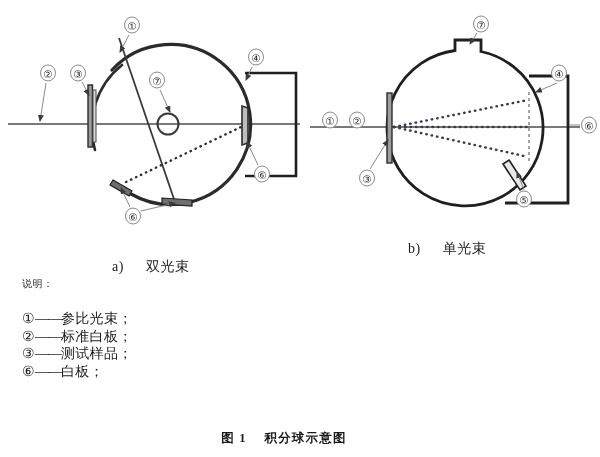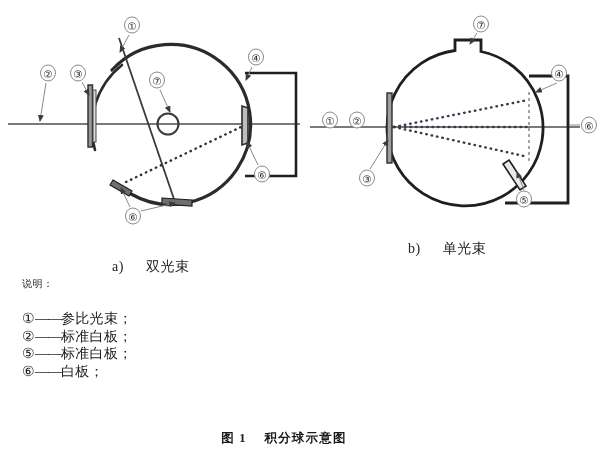--- a/index.html
+++ b/index.html
@@ -204,21 +204,21 @@
   <div id="legend">
     <div class="legend-title">说明：</div>
 
     <div class="legend-row">
       <span class="num">①</span><span class="dash">——</span><span>参比光束；</span>
     </div>
     <div class="legend-row">
       <span class="num">②</span><span class="dash">——</span><span>标准白板；</span>
     </div>
     <div class="legend-row">
-      <span class="num">⑤</span><span class="dash">——</span><span>标准白板；</span>
+      <span class="num">③</span><span class="dash">——</span><span>测试样品；</span>
     </div>
     <div class="legend-row">
       <span class="num">⑥</span><span class="dash">——</span><span>白板；</span>
     </div>
   </div>
 
   <div id="figure-caption">
     <span>图 1</span>
     <span class="cgap"></span>
     <span>积分球示意图</span>

